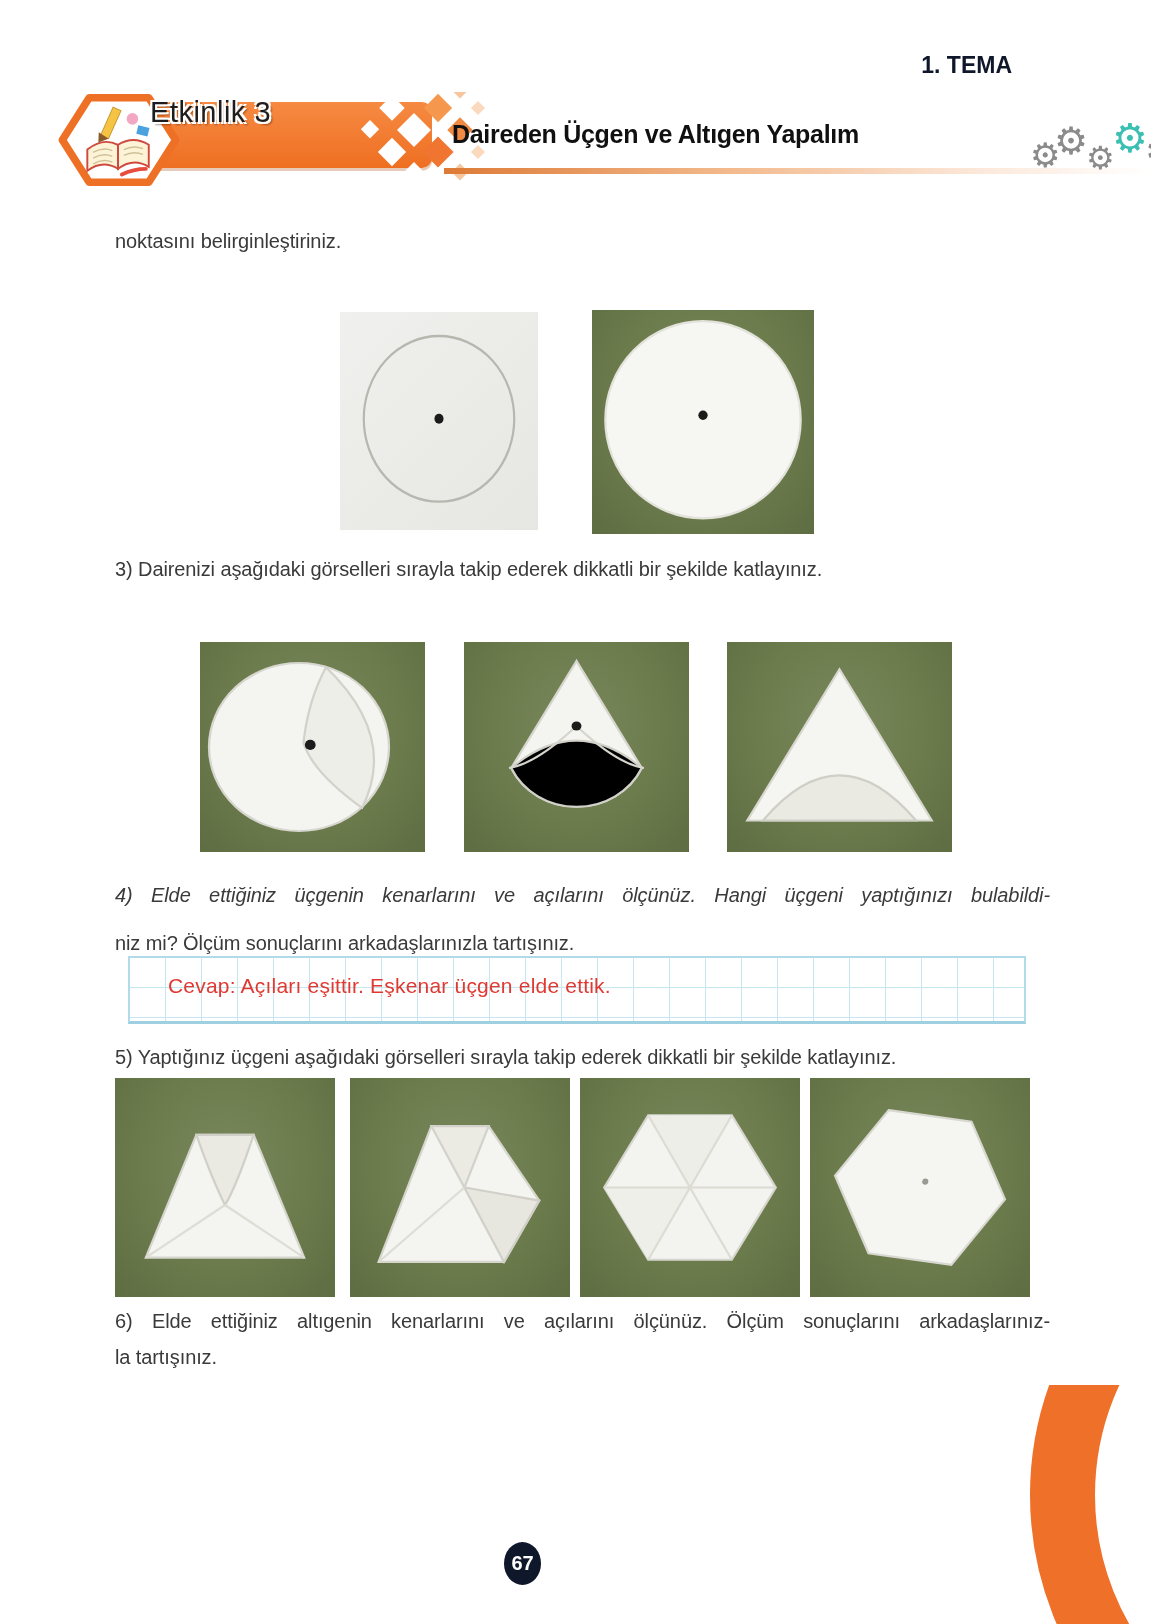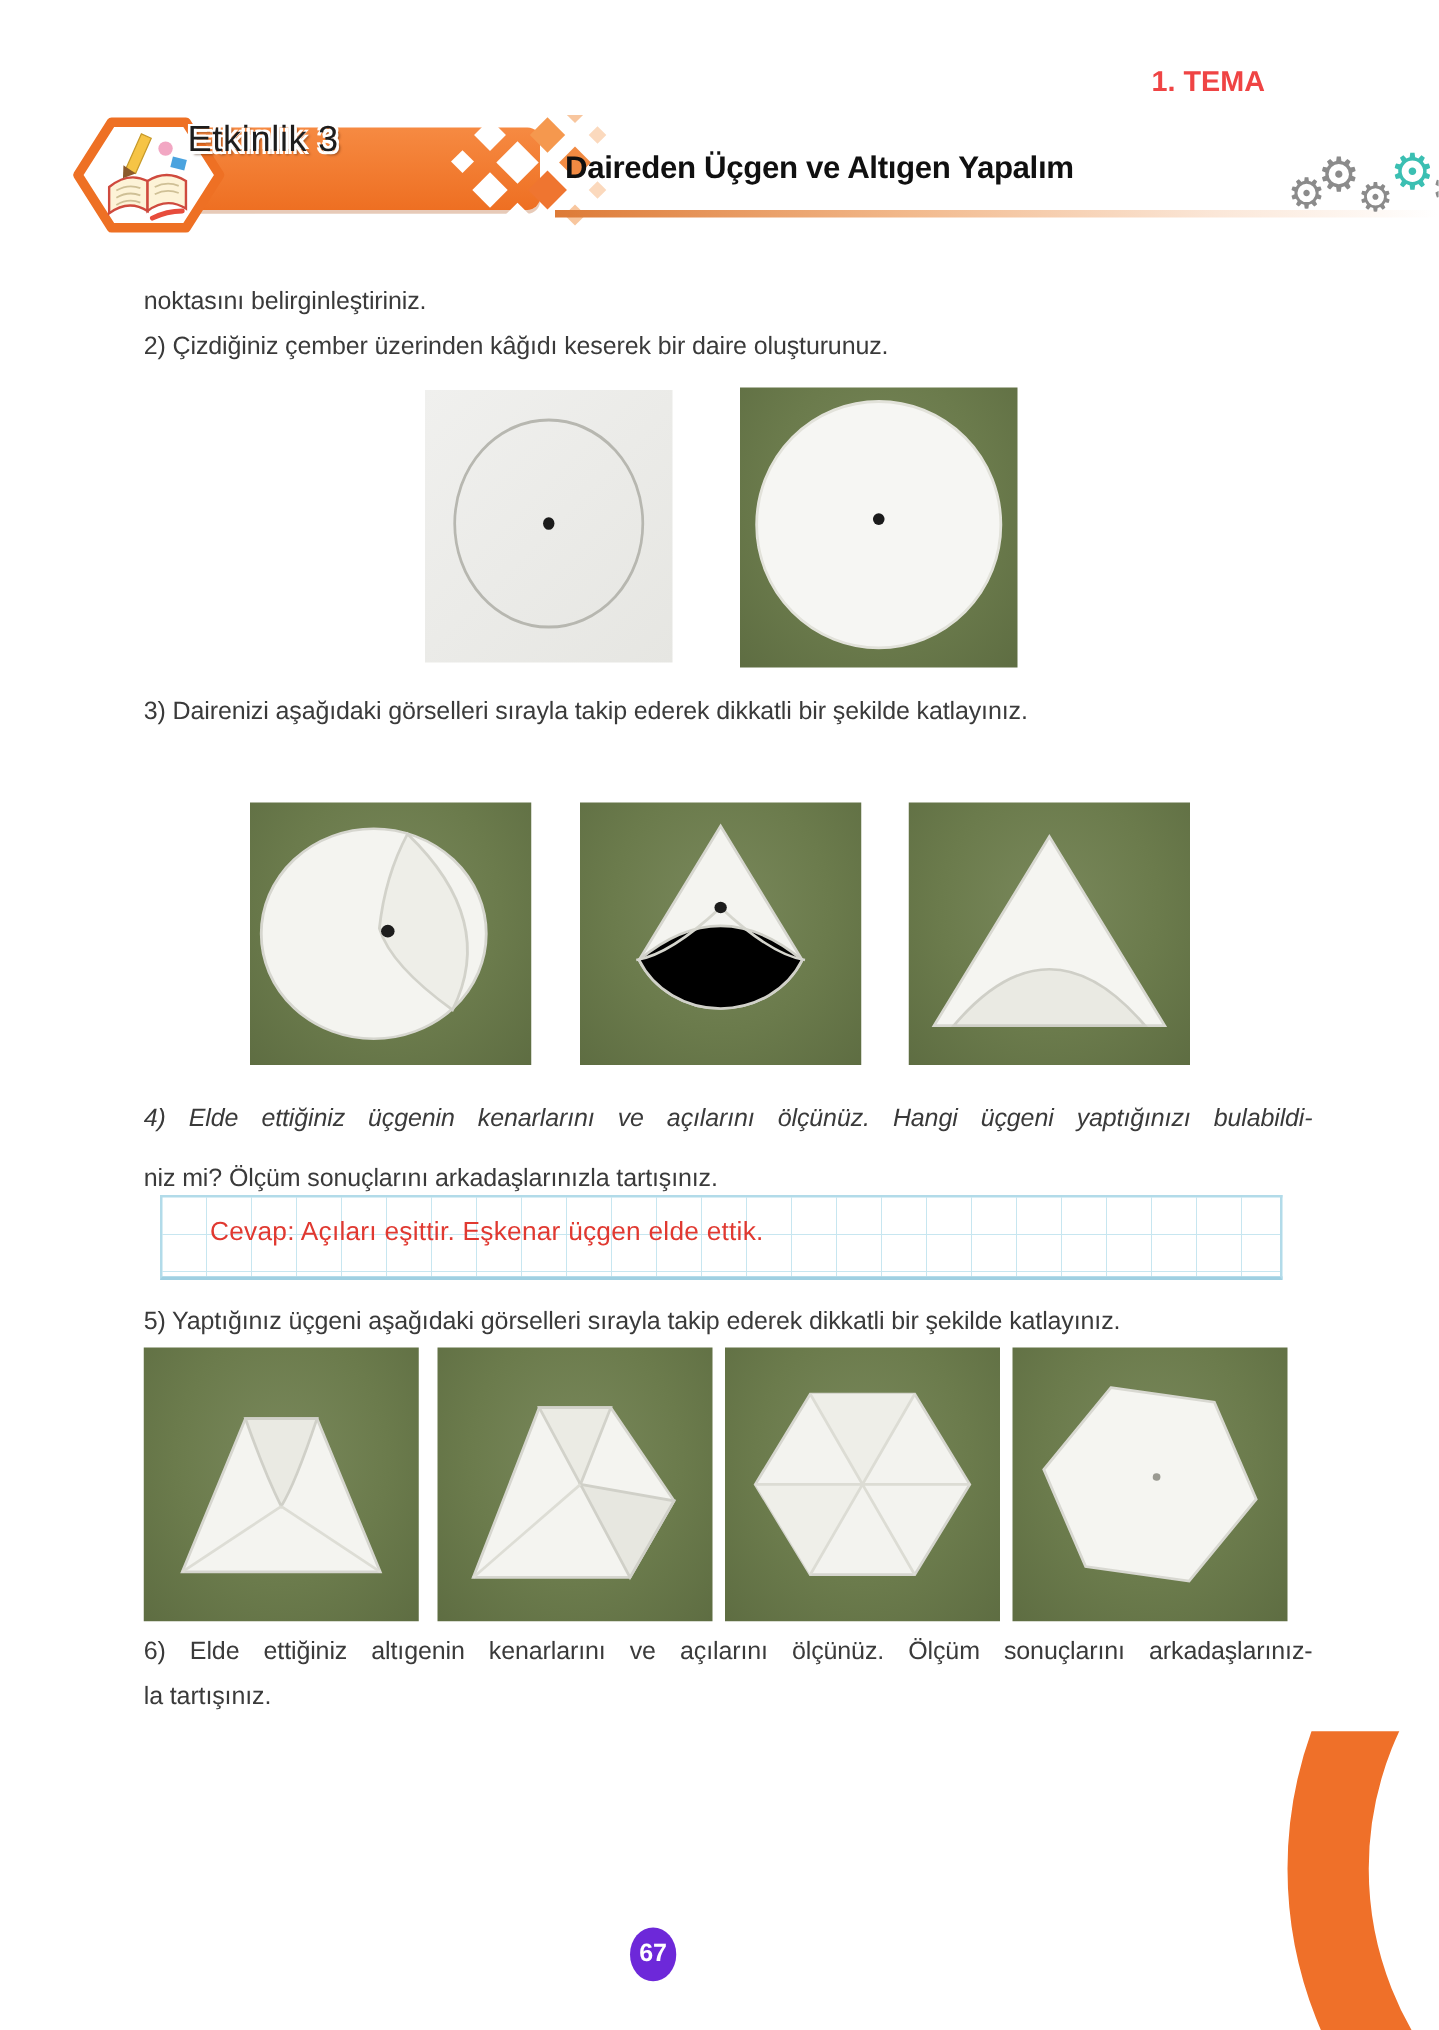--- a/index.html
+++ b/index.html
@@ -1,20 +1,20 @@
 <!DOCTYPE html>
 <html><head>
 <meta charset="utf-8">
 <style>
   html,body{margin:0;padding:0;background:#ffffff;}
   #page{position:relative;width:1151px;height:1624px;background:#ffffff;overflow:hidden;
         font-family:"Liberation Sans", sans-serif;}
 
   
-  .tema{position:absolute;top:52px;right:139px;font-size:23px;font-weight:bold;color:#ef4444;}
+  .tema{position:absolute;top:52px;right:139px;font-size:23px;font-weight:bold;color:#0f172a;}
 
   
   .bar{position:absolute;left:88px;top:102px;width:344px;height:66px;border-radius:10px;
        background:linear-gradient(#f68a42,#ee6f22);box-shadow:0 3px 0 rgba(175,80,20,.30);}
   .badge-hex{position:absolute;left:54px;top:92px;width:130px;height:96px;}
   .badge-label{position:absolute;left:150px;top:96px;width:260px;font-size:29px;font-weight:normal;color:#1d1d1d;
        letter-spacing:.5px;
        text-shadow:-2px -2px 0 #fff,2px -2px 0 #fff,-2px 2px 0 #fff,2px 2px 0 #fff,3px 3px 2px rgba(60,25,0,.45);}
   .mosaic{position:absolute;left:326px;top:92px;width:160px;height:92px;}
   .banner-title{position:absolute;left:452px;top:120px;font-size:25px;font-weight:bold;color:#101010;letter-spacing:-.3px;}
@@ -38,21 +38,21 @@
   
   .answer-box{position:absolute;left:128px;width:894px;background:#fff;
        border:2px solid #b2dbe9;border-bottom:3px solid #9fd0e2;
        background-image:
          repeating-linear-gradient(to right,transparent 0 35px,#c7e6f0 35px 36px),
          repeating-linear-gradient(to bottom,transparent 0 29px,#c7e6f0 29px 30px);}
   .answer-text{position:absolute;font-size:21px;color:#e03931;letter-spacing:.2px;white-space:nowrap;}
 
   
   .pagenum{position:absolute;left:504px;top:1542px;width:37px;height:43px;border-radius:50%;
-       background:#6d28d9;color:#fff;font-size:20px;font-weight:bold;text-align:center;line-height:43px;}
+       background:#0f172a;color:#fff;font-size:20px;font-weight:bold;text-align:center;line-height:43px;}
   .arc-clip{position:absolute;left:1000px;top:1385px;width:151px;height:239px;overflow:hidden;}
   .arc{position:absolute;left:30px;top:-215px;width:650px;height:650px;border-radius:50%;
        border:65px solid #ef7029;box-sizing:border-box;}
 </style>
 </head>
 <body>
 
 <div id="page">
 
   <div class="tema">1. TEMA</div>
@@ -97,21 +97,20 @@
 
   <div class="gears">
     <span class="gear" style="left:0px;top:20px;font-size:34px;">⚙</span>
     <span class="gear" style="left:24px;top:4px;font-size:38px;">⚙</span>
     <span class="gear" style="left:56px;top:24px;font-size:32px;">⚙</span>
     <span class="gear" style="left:82px;top:0px;font-size:40px;color:#3bbfb2;">⚙</span>
     <span class="gear" style="left:114px;top:10px;font-size:46px;">⚙</span>
   </div>
 
   <div class="tline" style="top:230px;">noktasını belirginleştiriniz.</div>
-  <div class="tline" style="top:266px;">2) Çizdiğiniz çember üzerinden kâğıdı keserek bir daire oluşturunuz.</div>
 
   <div class="paper" style="left:340px;top:312px;width:198px;height:218px;">
     <svg viewBox="0 0 100 100" preserveAspectRatio="none">
       <circle cx="50" cy="49" r="38" fill="none" stroke="#b7b7b0" stroke-width="1.1"></circle>
       <circle cx="50" cy="49" r="2.3" fill="#1b1b1b"></circle>
     </svg>
   </div>
   <div class="photo" style="left:592px;top:310px;width:222px;height:224px;">
     <svg viewBox="0 0 100 100" preserveAspectRatio="none">
       <circle cx="50" cy="49" r="44" fill="#f6f6f3" stroke="#e2e2da" stroke-width="1"></circle>

